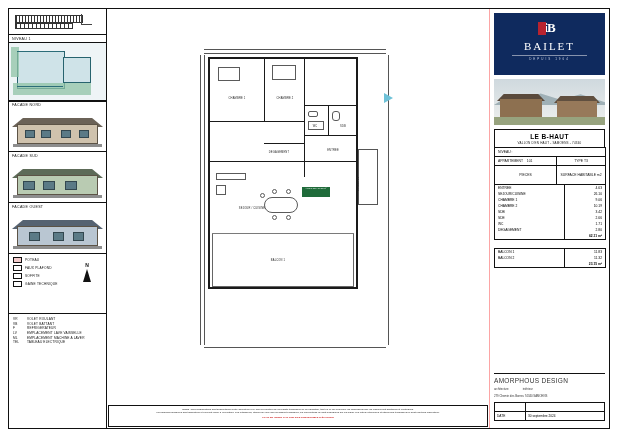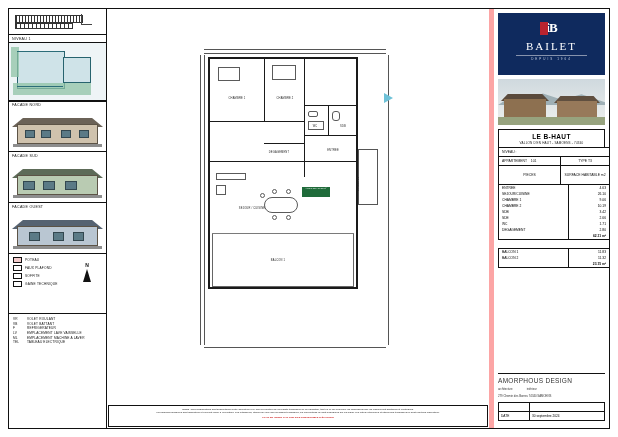--- a/index.html
+++ b/index.html
@@ -56,21 +56,21 @@
   .room-lbl{position:absolute;font-size:2.6px;color:#222;letter-spacing:.2px;text-align:center;}
   .balcony{position:absolute;border:.5px solid #555;box-sizing:border-box;}
   .furn{position:absolute;border:.4px solid #5a5a5a;box-sizing:border-box;background:#fff;}
   .greenbox{position:absolute;background:#1f6b3a;}
   .greenbox span{color:#fff;font-size:2.4px;display:block;text-align:center;line-height:1.4;}
   .bluearrow{position:absolute;width:0;height:0;border-top:5px solid transparent;border-bottom:5px solid transparent;border-left:9px solid #6fc2d8;}
   .dimline{position:absolute;background:#555;height:.5px;}
   .dimv{position:absolute;background:#555;width:.5px;}
 
   
-  .rightcol{position:absolute;left:489px;top:9px;width:120px;height:419px;box-sizing:border-box;border-left:5px solid #fca5a5;}
+  .rightcol{position:absolute;left:489px;top:9px;width:120px;height:419px;box-sizing:border-box;border-left:1px solid #fca5a5;}
   .logo{height:62px;background:#0f2a5e;position:relative;margin:4px 4px 0 4px;}
   .logo .mark{position:absolute;left:50%;top:7px;transform:translateX(-50%);width:26px;height:17px;}
   .logo .mark .ib{font-size:13px;color:#fff;font-weight:bold;letter-spacing:-1px;text-align:center;font-family:"Liberation Serif",serif;}
   .logo .mark .red{position:absolute;left:1px;top:2px;width:8px;height:13px;background:#b8232f;}
   .logo .bn{position:absolute;left:0;right:0;top:27px;text-align:center;color:#fff;font-size:11px;letter-spacing:2px;font-family:"Liberation Serif",serif;}
   .logo .sub{position:absolute;left:0;right:0;top:44px;text-align:center;color:#cbd4e6;font-size:3px;letter-spacing:2px;}
   .logo .rule{position:absolute;left:18px;right:18px;top:42px;height:.5px;background:#8793ad;}
 
   .photo{margin:4px 4px 0 4px;height:46px;background:#b9c7cf;position:relative;overflow:hidden;}
   .photo .sky2{position:absolute;inset:0;background:linear-gradient(#cfd9de,#eef0ee);}

